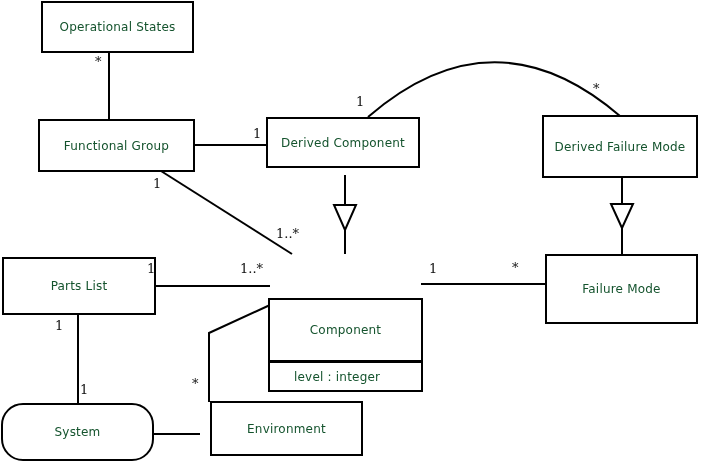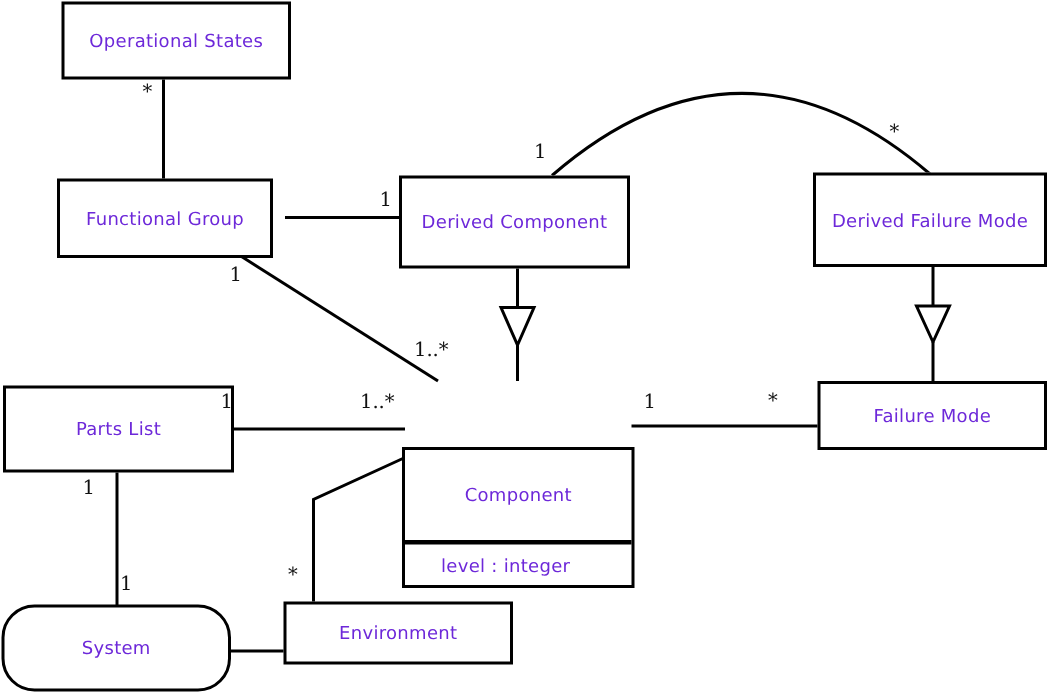--- a/index.html
+++ b/index.html
@@ -18,21 +18,21 @@
   }
   .uml-class {
     position: absolute;
     box-sizing: border-box;
     border: 2px solid #000000;
     background: #ffffff;
     display: flex;
     align-items: center;
     justify-content: center;
     font-size: 12px;
-    color: #6d28d9;
+    color: #14532d;
     text-align: center;
     letter-spacing: 0.2px;
   }
   .uml-class.two-compartments {
     flex-direction: column;
     align-items: stretch;
     justify-content: flex-start;
     margin-top: 45px;
   }
   .name-compartment {
@@ -89,54 +89,54 @@
 
     <line x1="153" y1="434" x2="200" y2="434"></line>
 
     <polyline points="270,305 209,333 209,402"></polyline>
   </svg>
 
   <div class="uml-class" style="left:41px; top:1px; width:153px; height:52px;">
     <span>Operational States</span>
   </div>
 
-  <div class="uml-class" style="left:38px; top:119px; width:144px; height:53px;">
+  <div class="uml-class" style="left:38px; top:119px; width:157px; height:53px;">
     <span>Functional Group</span>
   </div>
 
-  <div class="uml-class" style="left:266px; top:117px; width:154px; height:62px;">
+  <div class="uml-class" style="left:266px; top:117px; width:154px; height:51px;">
     <span>Derived Component</span>
   </div>
 
   <div class="uml-class" style="left:542px; top:115px; width:156px; height:63px;">
     <span>Derived Failure Mode</span>
   </div>
 
   <div class="uml-class" style="left:2px; top:257px; width:154px; height:58px;">
     <span>Parts List</span>
   </div>
 
   <div class="uml-class two-compartments" style="left:268px; top:253px; width:155px; height:94px;">
     <div class="name-compartment">
       <span>Component</span>
     </div>
     <div class="attr-compartment">
       <span>level : integer</span>
     </div>
   </div>
 
-  <div class="uml-class" style="left:545px; top:254px; width:153px; height:46px;">
+  <div class="uml-class" style="left:545px; top:254px; width:153px; height:70px;">
     <span>Failure Mode</span>
   </div>
 
   <div class="uml-class" style="left:1px; top:403px; width:153px; height:58px;border-radius:22px;">
     <span>System</span>
   </div>
 
-  <div class="uml-class" style="left:189px; top:401px; width:153px; height:42px;">
+  <div class="uml-class" style="left:210px; top:401px; width:153px; height:55px;">
     <span>Environment</span>
   </div>
 
   <span class="mult" style="left:95px; top:55px;">*</span>
 
   <span class="mult" style="left:253px; top:127px;">1</span>
 
   <span class="mult" style="left:153px; top:177px;">1</span>
 
   <span class="mult" style="left:276px; top:227px;">1..*</span>

